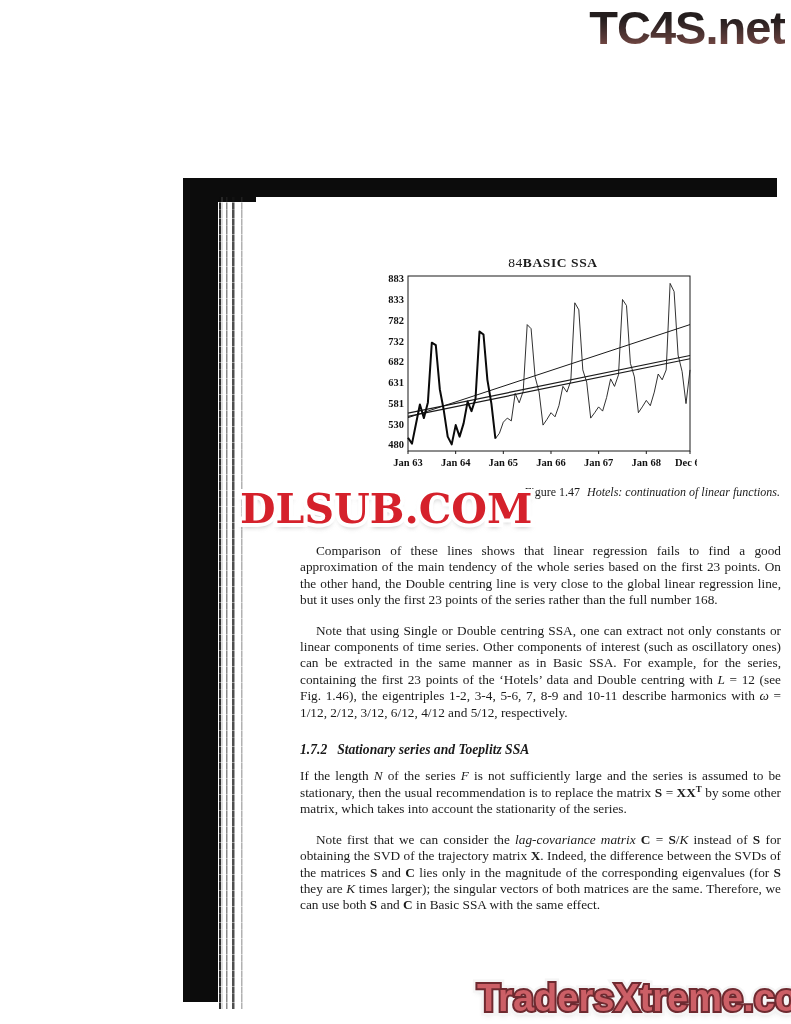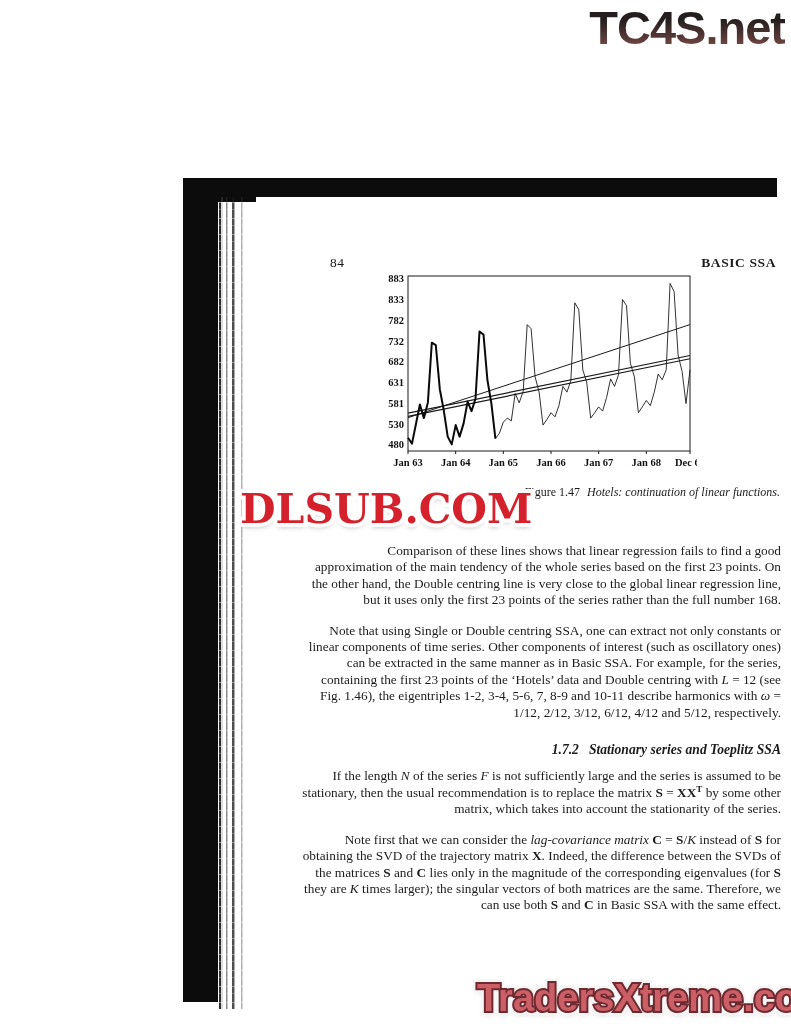--- a/index.html
+++ b/index.html
@@ -59,37 +59,37 @@
     left:477px;top:977px;
     font-family:"Liberation Sans", sans-serif;font-weight:bold;
     font-size:38px;line-height:42px;letter-spacing:0px;
   }
   .wm-bottom .l-halo{-webkit-text-stroke:9px #f5f5f5;color:#f5f5f5;text-shadow:0 3px 6px rgba(60,60,60,0.35);}
   .wm-bottom .l-dark{-webkit-text-stroke:4px #6e2a30;color:#6e2a30;}
   .wm-bottom .l-fill{color:#cc5f66;}
   
   .page-header{
     position:absolute;left:300px;top:241px;width:476px;
-    display:flex;justify-content:space-between;align-items:baseline;
+    display:flex;justify-content:center;align-items:baseline;
     font-size:13.5px;
   }
   .page-header .pnum{padding-left:30px;letter-spacing:0.5px;}
   .page-header .rhead{font-weight:bold;letter-spacing:0.6px;margin-top:14px;}
   .chart-wrap{position:absolute;left:383px;top:270px;width:314px;height:202px;}
   .fig-caption{
     position:absolute;left:300px;top:485px;width:480px;
     text-align:right;font-size:12px;
   }
   .fig-caption .cap-label{margin-right:7px;}
   .fig-caption .cap-text{font-style:italic;}
   .body-col{
     position:absolute;left:300px;top:543px;width:481px;
     font-size:13.3px;line-height:16.4px;text-align:justify;
   }
-  .body-col p{margin:0;text-align:right;}
+  .body-col p{margin:0;}
   .body-col p.indent{text-indent:16px;}
   .body-col p.space-before{margin-top:14px;}
   .body-col .it{font-style:italic;}
   .body-col .bf{font-weight:bold;}
   .body-col sup{font-size:0.68em;line-height:0;}
   .section-heading{
     margin-top:21px !important;margin-bottom:10px !important;
     font-style:italic;font-weight:bold;font-size:13.6px;
     text-align:left;text-indent:0;
   }

